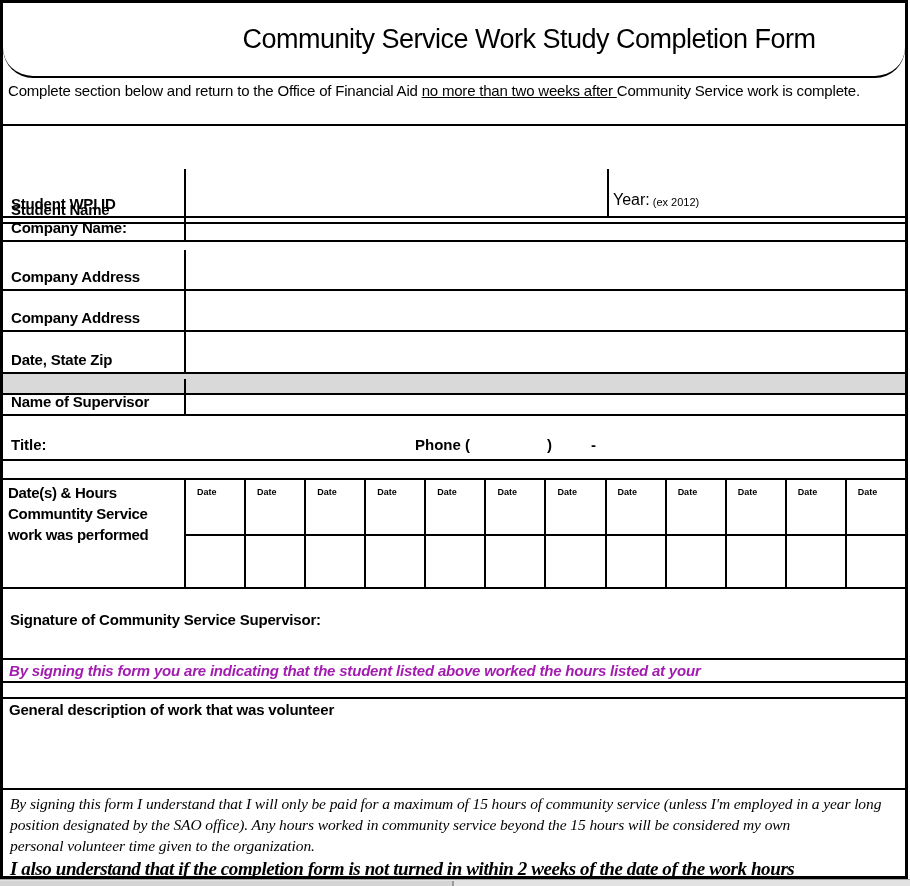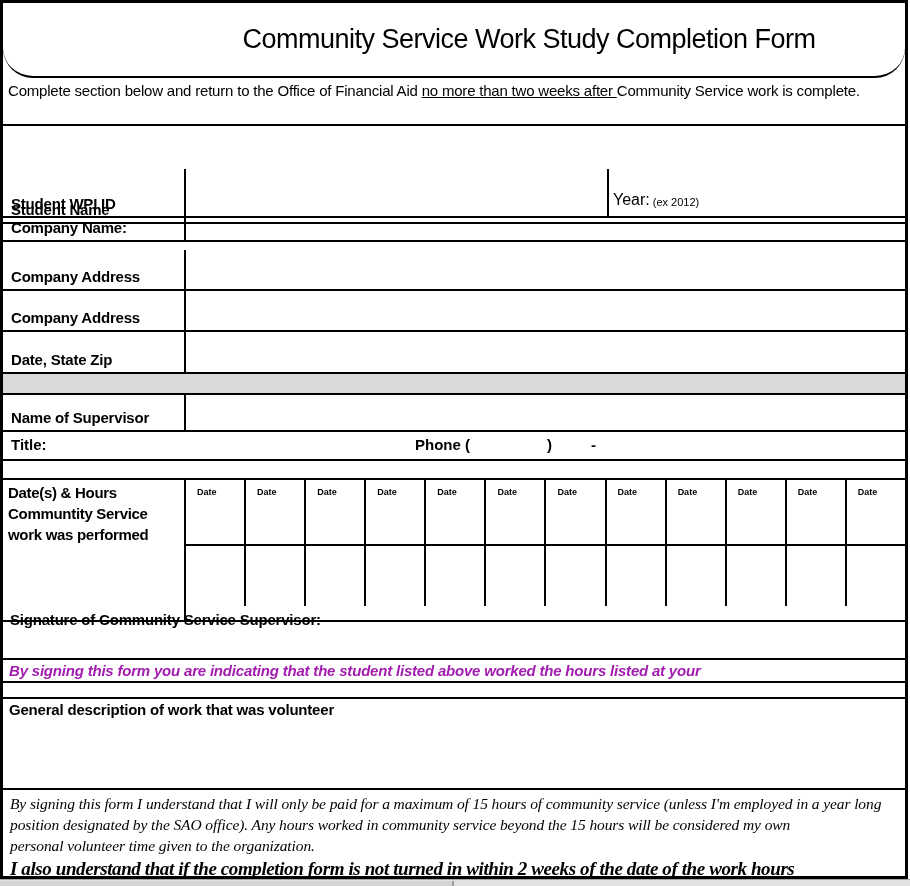--- a/index.html
+++ b/index.html
@@ -42,33 +42,33 @@
     position:absolute; left:604px; top:0; bottom:0; right:0;
     border-left:2px solid #000;
     display:flex; align-items:flex-end; padding:0 0 7px 4px;
   }
   .year-cell .year-label { font-size:16px; }
   .year-cell .year-hint { font-size:11px; padding:0 0 1px 3px; }
 
   
   .gray-bar { top:371px; height:21px; background:#d9d9d9; }
 
-  .r-sup { top:392px; height:37px; }
+  .r-sup { top:376px; height:37px; }
 
   
   .r-titlephone { top:429px; height:29px; }
   .r-titlephone .title-label { position:absolute; left:8px; top:4px; font-weight:700; font-size:15px; }
   .r-titlephone .phone-label { position:absolute; left:412px; top:4px; font-weight:700; font-size:15px; }
   .r-titlephone .phone-close { position:absolute; left:544px; top:4px; font-weight:700; font-size:15px; }
   .r-titlephone .phone-dash  { position:absolute; left:588px; top:4px; font-weight:700; font-size:15px; }
 
   .r-empty1 { top:458px; height:19px; }
 
   
-  .r-datetable { top:477px; height:142px; display:flex; }
+  .r-datetable { top:477px; height:109px; display:flex; }
   .dt-label {
     width:183px; border-right:2px solid #000;
     font-weight:700; font-size:15px; line-height:21px;
     padding:2px 2px 0 5px; white-space:pre-line; letter-spacing:-0.3px;
   }
   .dt-grid { flex:1; display:flex; flex-direction:column; }
   .dt-row { display:flex; }
   .dt-row-top { height:66px; }
   .dt-row-bot { height:60px; }
   .dt-cell { flex:1; border-right:2px solid #000; }

